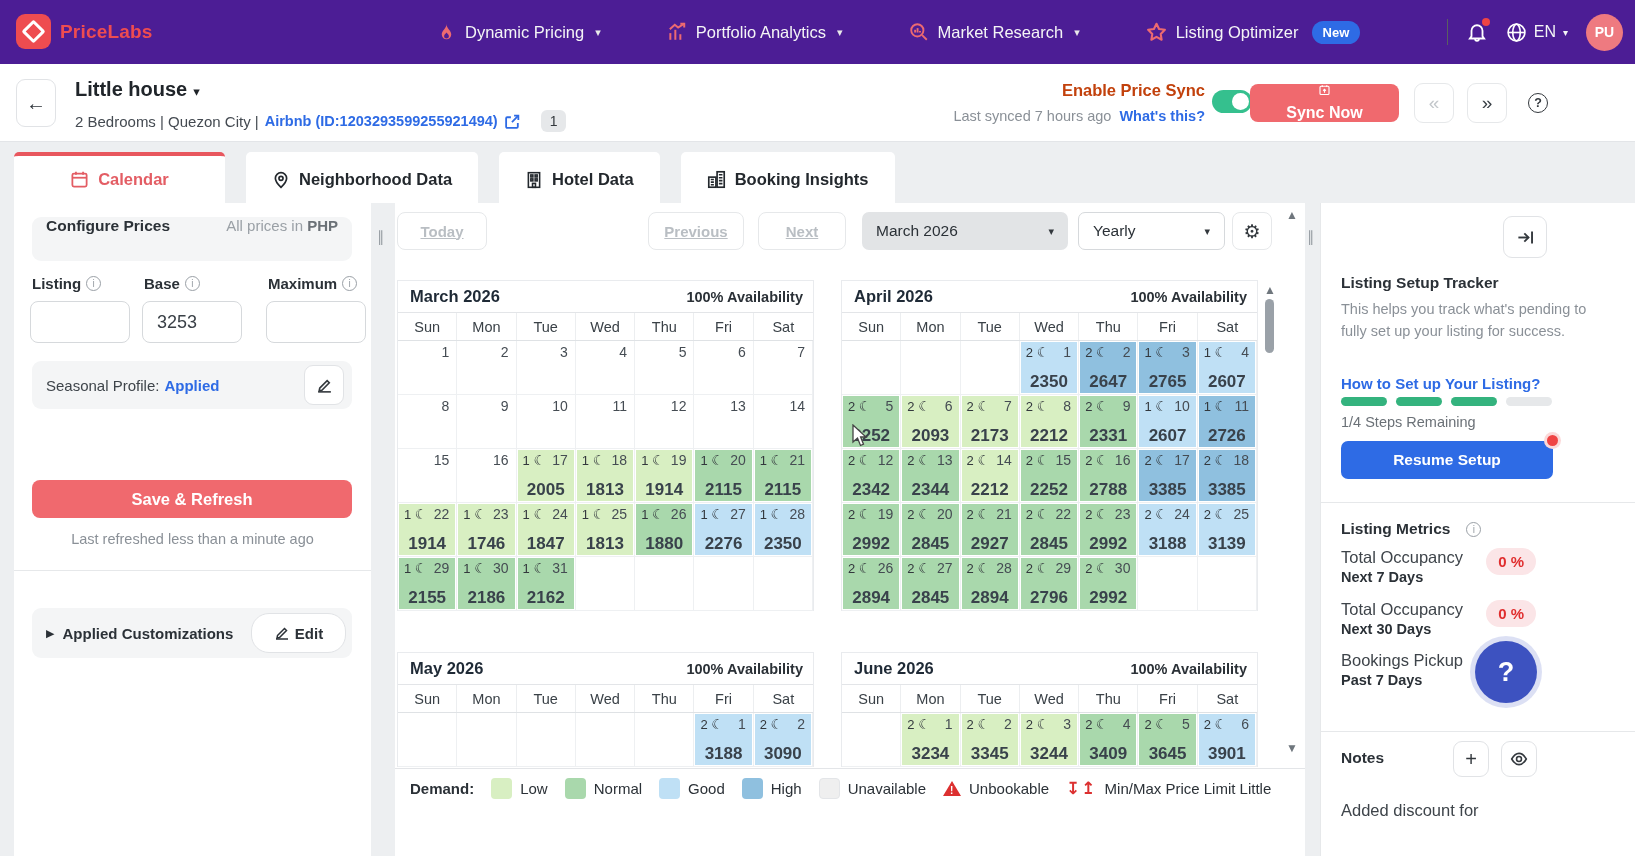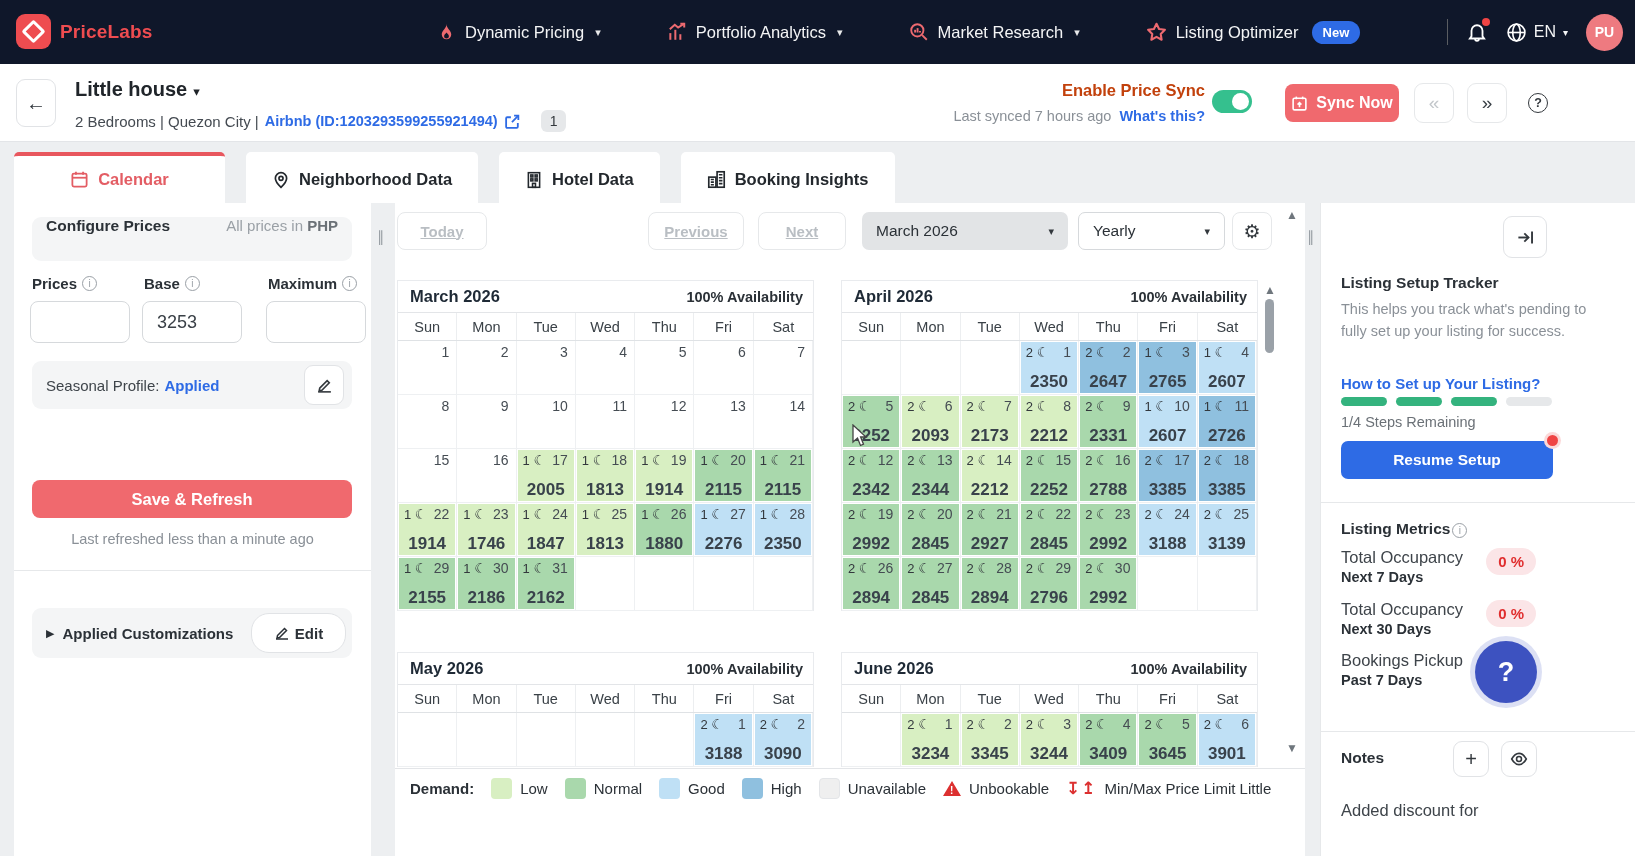--- a/index.html
+++ b/index.html
@@ -1,21 +1,21 @@
 <!DOCTYPE html>
 <html><head>
 <meta charset="utf-8">
 <style>
   * { margin:0; padding:0; box-sizing:border-box; }
   html,body { background:#dfe1e4; }
   body { font-family:"Liberation Sans","DejaVu Sans",sans-serif; }
   #app { position:relative; width:1635px; height:856px; background:#edeff1; overflow:hidden; }
 
   
-  .navbar { position:absolute; left:0; top:0; width:1635px; height:64px; background:#0f172a; display:flex; align-items:center; }
+  .navbar { position:absolute; left:0; top:0; width:1635px; height:64px; background:#4c1d95; display:flex; align-items:center; }
   .brand { position:absolute; left:16px; top:14px; display:flex; align-items:center; gap:9px; }
   .brand-logo { width:35px; height:35px; background:#ee4c50; border-radius:9px; position:relative; }
   .brand-logo i { position:absolute; left:9px; top:9px; width:17px; height:17px; border:3px solid #fff; transform:rotate(45deg); border-radius:2px; }
   .brand-name { color:#ee4c50; font-size:19px; font-weight:bold; letter-spacing:.2px; }
   .nav-items { position:absolute; left:437px; top:0; height:64px; display:flex; align-items:center; gap:66px; }
   .nav-item { display:flex; align-items:center; gap:9px; color:#f4f5f6; font-size:16.5px; cursor:pointer; white-space:nowrap; }
   .nav-item .caret { font-size:11px; color:#e8e9ea; margin-left:2px; }
   .nav-icon { color:#ed6a70; display:inline-flex; }
   .nav-badge { background:#2e6be5; color:#fff; font-size:13px; font-weight:bold; padding:4px 11px; border-radius:12px; margin-left:4px; }
   .nav-right { position:absolute; right:12px; top:0; height:64px; display:flex; align-items:center; gap:18px; }
@@ -32,21 +32,21 @@
   .listing-title .caret { font-size:13px; margin-left:6px; color:#20252a; }
   .listing-sub { position:absolute; left:75px; top:46px; font-size:15px; color:#444a51; display:flex; align-items:center; gap:6px; }
   .listing-link { color:#2e6be5; font-weight:bold; font-size:14.5px; }
   .ext-icon { color:#2e6be5; display:inline-flex; }
   .count-badge { background:#e6e8ea; border-radius:6px; padding:3px 9px; font-size:14px; color:#33383d; margin-left:14px; }
   .sync-label { position:absolute; right:430px; top:17px; font-size:16.5px; font-weight:bold; color:#c2410c; }
   .sync-sub { position:absolute; right:430px; top:44px; font-size:14.5px; color:#8a9097; display:flex; gap:8px; white-space:nowrap; }
   .whats-this { color:#2e6be5; font-weight:bold; }
   .toggle { position:absolute; right:383px; top:26px; width:40px; height:23px; background:#35c08e; border-radius:12px; cursor:pointer; }
   .toggle i { position:absolute; right:3px; top:3px; width:17px; height:17px; background:#fff; border-radius:50%; }
-  .sync-btn { position:absolute; right:236px; top:20px; width:114px; height:38px; background:#f0696e; color:#fff; border:none; border-radius:8px; font-size:16px; font-weight:bold; display:flex; align-items:center; justify-content:center; gap:8px; cursor:pointer; }
+  .sync-btn { position:absolute; right:236px; top:20px; width:149px; height:38px; background:#f0696e; color:#fff; border:none; border-radius:8px; font-size:16px; font-weight:bold; display:flex; align-items:center; justify-content:center; gap:8px; cursor:pointer;flex-direction:column; }
   .sq-btn { position:absolute; top:19px; width:40px; height:40px; background:#fff; border:1px solid #e6e8ea; border-radius:9px; display:flex; align-items:center; justify-content:center; font-size:19px; cursor:pointer; }
   .sq-prev { right:181px; color:#c3c7cb; }
   .sq-next { right:128px; color:#383f45; }
   .sq-help { right:77px; border:none; }
   .help-circle { width:20px; height:20px; border:1.6px solid #33383d; border-radius:50%; font-size:12.5px; font-weight:bold; color:#33383d; display:flex; align-items:center; justify-content:center; }
 
   
   .tabs { position:absolute; left:14px; top:152px; display:flex; gap:21px; }
   .tab { height:51px; background:#fff; border-radius:5px 5px 0 0; display:flex; align-items:center; justify-content:center; gap:9px; font-size:16.5px; font-weight:bold; color:#23282d; padding:0 26px; cursor:pointer; border-top:4px solid transparent; }
   .tab.active { color:#e35d64; border-top:4px solid #e8575e; width:211px; }
@@ -136,21 +136,21 @@
   .sp-title { position:absolute; left:20px; top:71px; font-size:15.5px; font-weight:bold; color:#2b3137; }
   .sp-desc { position:absolute; left:20px; top:95px; width:268px; font-size:14.5px; line-height:1.55; color:#8a9097; }
   .sp-link { position:absolute; left:20px; top:172px; font-size:15px; font-weight:bold; color:#2e6be5; cursor:pointer; }
   .sp-progress { position:absolute; left:20px; top:194px; display:flex; gap:9px; }
   .sp-progress i { width:46px; height:9px; border-radius:5px; background:#e6e8ea; }
   .sp-progress i.done { background:#34b37e; }
   .sp-steps { position:absolute; left:20px; top:211px; font-size:14.5px; color:#6b7177; }
   .resume-btn { position:absolute; left:20px; top:238px; width:212px; height:38px; background:#2e6be5; border:none; border-radius:7px; color:#fff; font-size:15.5px; font-weight:bold; cursor:pointer; }
   .resume-dot { position:absolute; left:226px; top:232px; width:11px; height:11px; border-radius:50%; background:#ef4444; box-shadow:0 0 0 3px #fbd9d9; }
   .sp-div { position:absolute; left:0; width:315px; height:1px; background:#e6e8ea; }
-  .metrics-title { position:absolute; left:20px; top:317px; font-size:15.5px; font-weight:bold; color:#2b3137; display:flex; align-items:flex-end; gap:2px; }
+  .metrics-title { position:absolute; left:20px; top:317px; font-size:15.5px; font-weight:bold; color:#2b3137; display:flex; align-items:center; gap:16px; }
   .metric { position:absolute; left:20px; width:275px; }
   .metric .ml { font-size:16.5px; color:#3e444a; }
   .metric .ms { font-size:14.5px; font-weight:bold; color:#2b3137; margin-top:2px; }
   .metric .badge { position:absolute; right:80px; top:0px; background:#fbe5e7; color:#e02e2e; font-size:15px; font-weight:bold; border-radius:15px; padding:5px 12px; }
   .help-bubble { position:absolute; left:154px; top:438px; width:62px; height:62px; border-radius:50%; background:#3d52c0; color:#fff; font-size:27px; font-weight:bold; display:flex; align-items:center; justify-content:center; box-shadow:0 0 0 5px rgba(61,82,192,.18); cursor:pointer; z-index:5; }
   .notes-title { position:absolute; left:20px; top:546px; font-size:15.5px; font-weight:bold; color:#2b3137; }
   .note-btn { position:absolute; top:538px; width:36px; height:36px; }
   .note-add { left:132px; font-size:20px; font-weight:normal; }
   .note-eye { left:180px; }
   .note-partial { position:absolute; left:20px; top:598px; font-size:16.5px; color:#3e444a; }
@@ -323,21 +323,21 @@
         <span>Booking Insights</span>
       </div>
     </div>
 
   <aside class="panel left-panel">
     <div class="cfg-head">
       <span class="t">Configure Prices</span>
       <span class="r"><span>All prices in</span> <b>PHP</b></span>
     </div>
     <div class="fld-label" style="left:18px;">
-        <span>Prices</span>
+        <span>Listing</span>
         <span class="info-i">i</span>
       </div>
     <div class="fld-label" style="left:130px;">
         <span>Base</span>
         <span class="info-i">i</span>
       </div>
     <div class="fld-label" style="left:254px;">
         <span>Maximum</span>
         <span class="info-i">i</span>
       </div>

